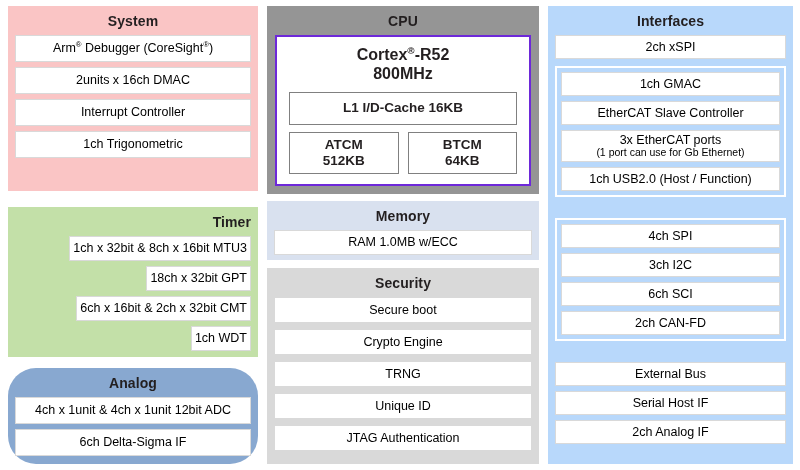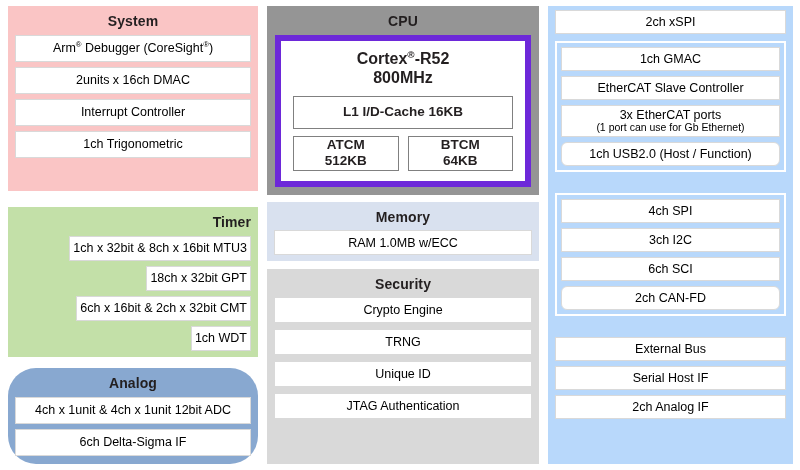--- a/index.html
+++ b/index.html
@@ -84,21 +84,21 @@
   .panel-system   { height: 191px; }
   .panel-timer    { height: 150px; margin-top: 16px; align-items: flex-end; }
   .panel-analog   { height: 99px;  margin-top: 11px; border-radius: 28px; }
   .panel-system .cell, .panel-timer .cell, .panel-analog .cell { height: 27px; }
 
   
   .panel-cpu { height: 191px; padding: 4px 8px 8px 8px; }
   .cpu-inner {
     flex: 1;
     background: #ffffff;
-    border: 6px solid #6d28d9;
+    border: 2px solid #6d28d9;
     box-sizing: border-box;
     padding: 7px 12px 10px 12px;
     display: flex;
     flex-direction: column;
   }
   .cpu-core-name {
     text-align: center;
     font-weight: bold;
     font-size: 16px;
     line-height: 1.18;
@@ -128,21 +128,21 @@
   .panel-security .cell { height: 26px; margin-bottom: 6px; }
 
   
   .panel-interfaces { height: 458px; padding: 4px 7px 7px 7px; }
   .if-group {
     box-sizing: border-box;
     border: 2px solid #ffffff;
     padding: 4px 4px;
     margin-bottom: 21px;
   }
-  .if-group .cell:last-child { margin-bottom: 0; border-radius: 6px; }
+  .if-group .cell:last-child { margin-bottom: 0; }
   .if-plain { margin-bottom: 7px; }
   .panel-interfaces .cell { min-height: 24px; }
   .cell-tall { min-height: 31px; }
 </style>
 </head>
 <body>
 
 <div id="board">
 
   <div class="column col-left">
@@ -196,31 +196,33 @@
       </div>
     </div>
 
     <div class="panel panel-memory">
       <div class="panel-title">Memory</div>
       <div class="cell">RAM 1.0MB w/ECC</div>
     </div>
 
     <div class="panel panel-security">
       <div class="panel-title">Security</div>
+      <div class="cell">Secure boot</div>
       <div class="cell">Crypto Engine</div>
       <div class="cell">TRNG</div>
       <div class="cell">Unique ID</div>
       <div class="cell">JTAG Authentication</div>
     </div>
 
   </div>
 
   <div class="column col-right">
 
     <div class="panel panel-interfaces">
+      <div class="panel-title">Interfaces</div>
 
       <div class="cell if-plain">2ch xSPI</div>
 
       <div class="if-group">
         <div class="cell">1ch GMAC</div>
         <div class="cell">EtherCAT Slave Controller</div>
         <div class="cell cell-tall">
           <span>3x EtherCAT ports</span>
           <span class="sub">(1 port can use for Gb Ethernet)</span>
         </div>

